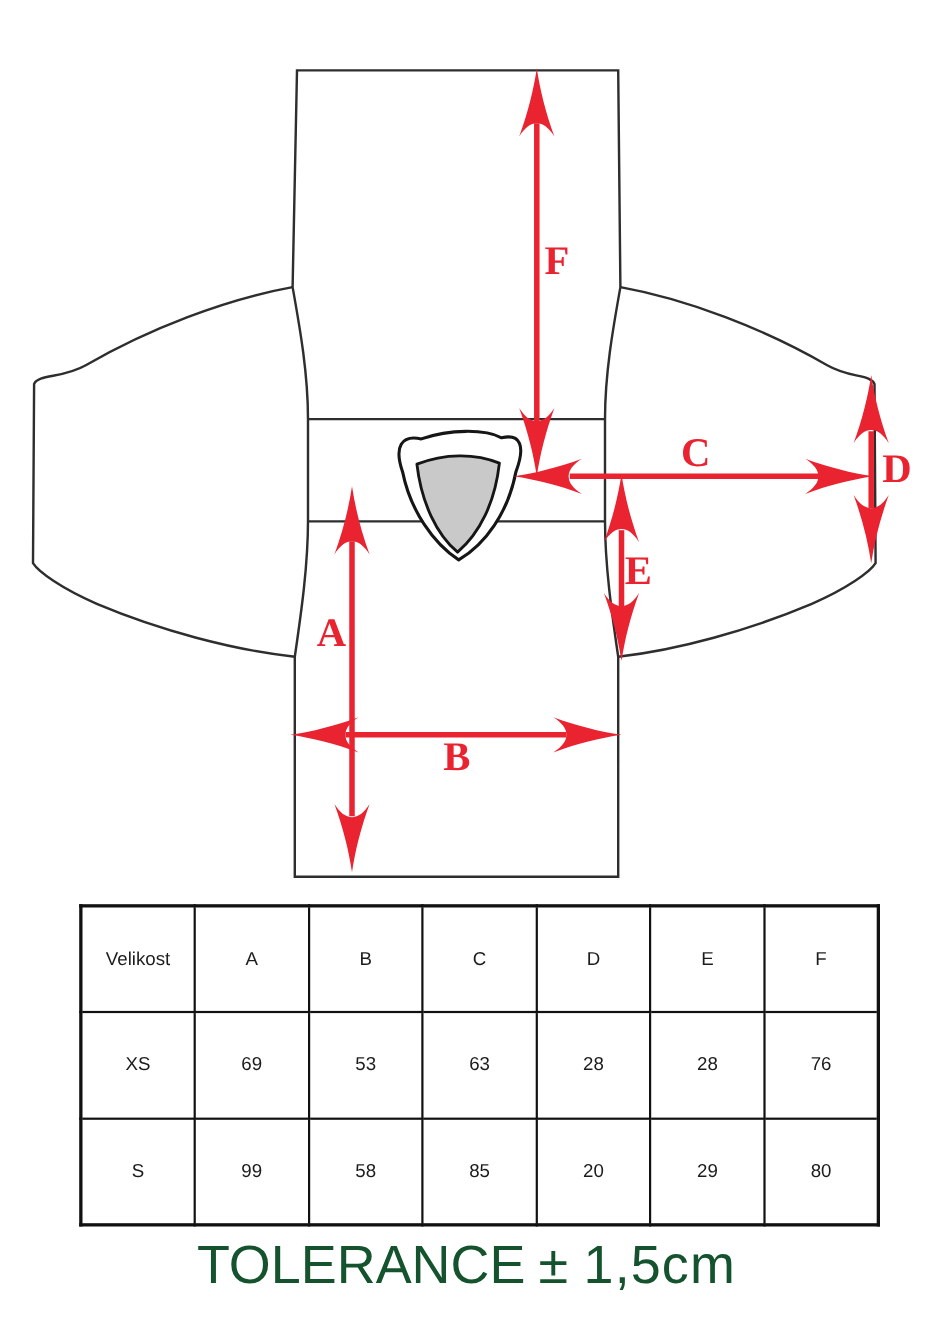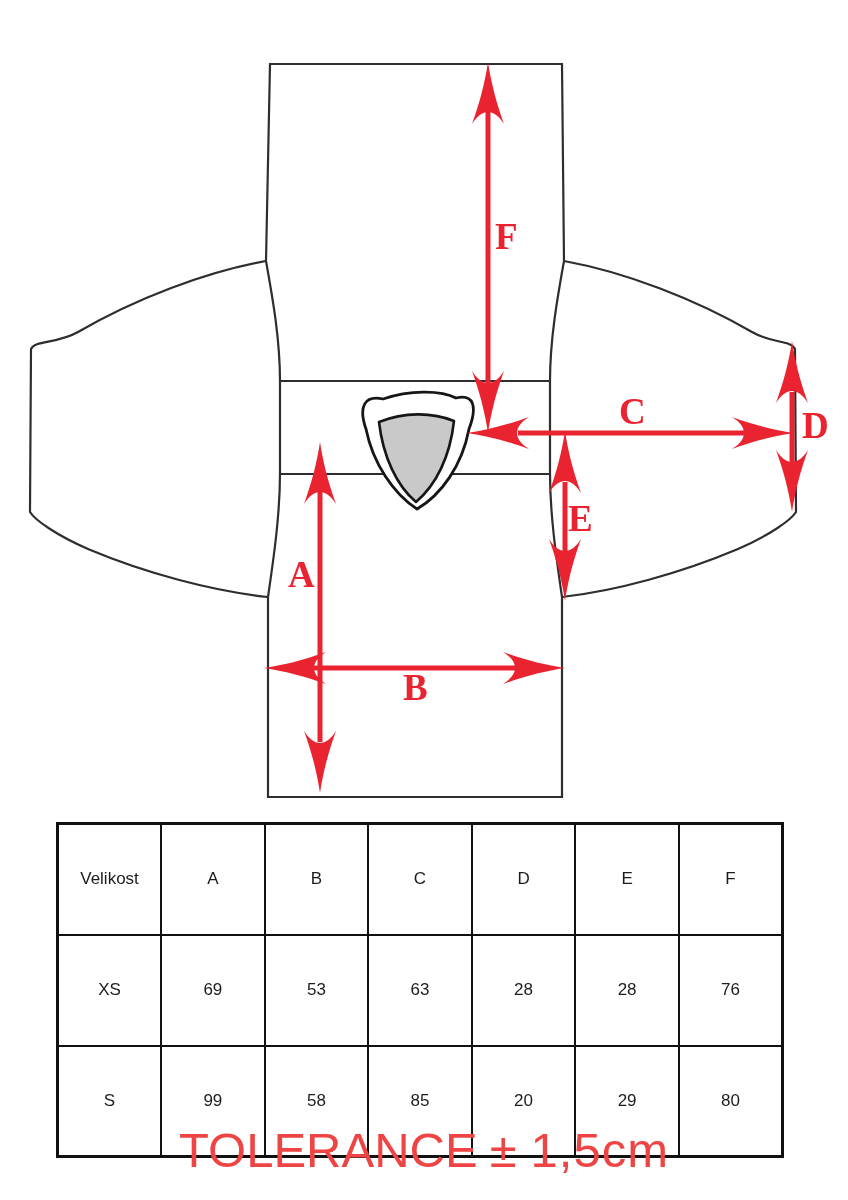--- a/index.html
+++ b/index.html
@@ -25,36 +25,36 @@
   .collar-inner{fill:var(--collar-gray);stroke:#161616;stroke-width:2.6;stroke-linejoin:round;}
   .arrow-line{stroke:var(--arrow-red);stroke-width:5;}
   .arrow-head{fill:var(--arrow-red);stroke:none;}
   .dim-label{
     fill:var(--arrow-red);
     font-family:"Liberation Serif",serif;
     font-weight:700;
     font-size:37px;
   }
   .size-table{
-    position:absolute;left:56px;top:822px;
-    width:728px;height:336px;
+    position:absolute;left:72px;top:822px;
+    width:728px;height:293px;
     border-collapse:collapse;
     table-layout:fixed;
     border:3px solid var(--table-border);
   }
   .size-table td{
     border:2.5px solid var(--table-border);
     text-align:center;vertical-align:middle;
     font-size:17px;color:#1c1c1c;
     height:48px;
   }
   .tolerance-note{
     position:absolute;left:0;top:1122px;width:848px;
     text-align:center;
-    font-size:49px;color:#ef4444;
+    font-size:49px;color:#14532d;
     white-space:nowrap;
   }
   .tolerance-note .pm{margin:0 14px 0 12px;}
   .tolerance-note .val{letter-spacing:1px;}
 </style>
 </head>
 <body>
 
 <div class="stage">
 

